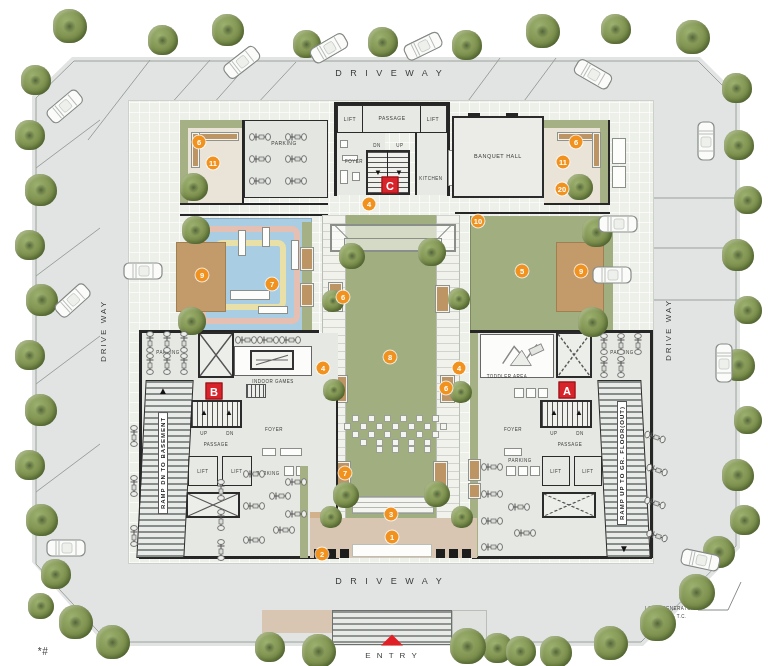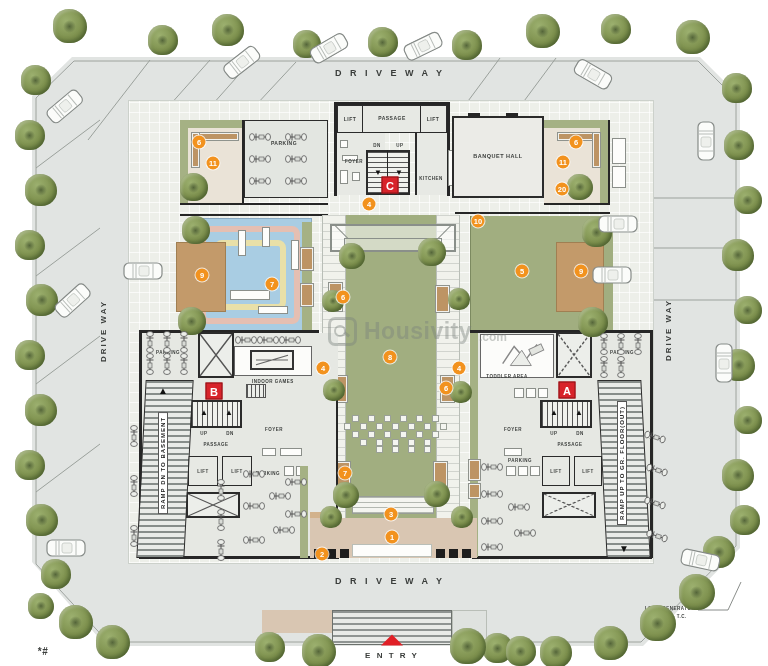--- a/index.html
+++ b/index.html
@@ -4,21 +4,21 @@
 <style>
   html,body{margin:0;padding:0;background:#fff}
   #canvas{position:relative;width:768px;height:666px;background:#fff;overflow:hidden;
           font-family:"Liberation Sans","DejaVu Sans",sans-serif}
   .abs{position:absolute}
   svg.layer{position:absolute;left:0;top:0}
   .slab{position:absolute;background:#edefe9;
         background-image:repeating-linear-gradient(0deg,rgba(255,255,255,.7) 0 1px,transparent 1px 10px),
                          repeating-linear-gradient(90deg,rgba(255,255,255,.7) 0 1px,transparent 1px 10px);
         border:1px solid #ccd1cb}
-  .lbl{position:absolute;font-weight:bold;color:#3a3d3b;white-space:nowrap;
+  .lbl{position:absolute;font-weight:normal;color:#3a3d3b;white-space:nowrap;
        transform:translate(-50%,-50%);letter-spacing:.5px}
   .vlbl{writing-mode:vertical-rl;transform:translate(-50%,-50%) rotate(180deg)}
   .wall{position:absolute;background:#262626}
   .room{position:absolute;background:#e7e9e4;border:1.5px solid #2b2b2b;box-sizing:border-box}
   .white{background:#fcfcfa;border:1px solid #666}
   .court{position:absolute;background:#eae3d7}
   .green{position:absolute;background:#a5b184}
   .lawn{position:absolute;background:#a1ae80}
   .deck{position:absolute;background:#c39a6a;border:1px solid #a07f52}
   .strip{position:absolute;background:#f1f2ec;border-left:1px solid #b9beb7;border-right:1px solid #b9beb7;
@@ -800,18 +800,13 @@
       <div class="marker" style="left:345px;top:473px">7</div>
       <div class="marker" style="left:390px;top:357px">8</div>
       <div class="marker" style="left:202px;top:275px">9</div>
       <div class="marker" style="left:581px;top:271px">9</div>
       <div class="marker" style="left:478px;top:221px">10</div>
       <div class="marker" style="left:213px;top:163px">11</div>
       <div class="marker" style="left:563px;top:162px">11</div>
       <div class="marker" style="left:562px;top:189px">20</div>
     </div>
 
-  <div class="wm">
-    <span class="wm-logo"></span>
-    <span class="wm-brand">Housivity</span>
-    <span class="wm-tld">.com</span>
-  </div>
 </div>
 
 </body></html>

